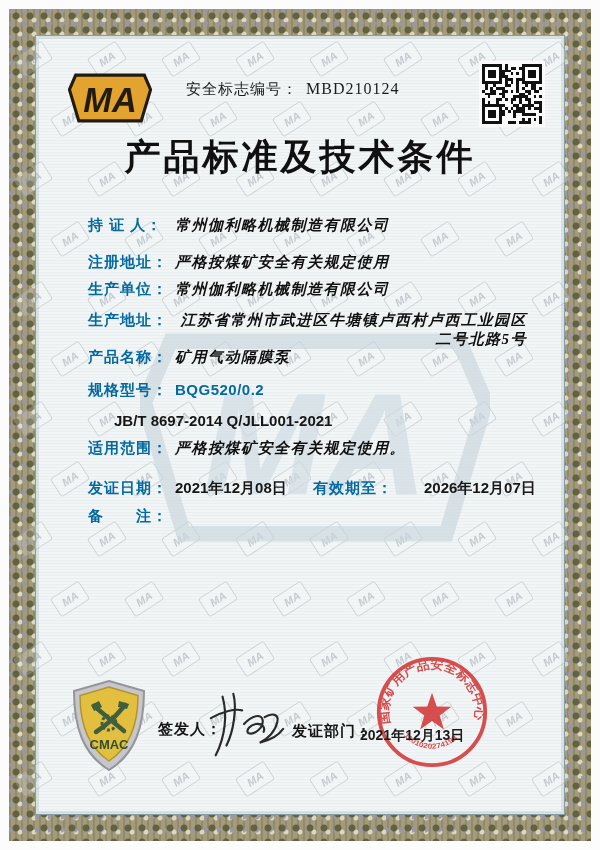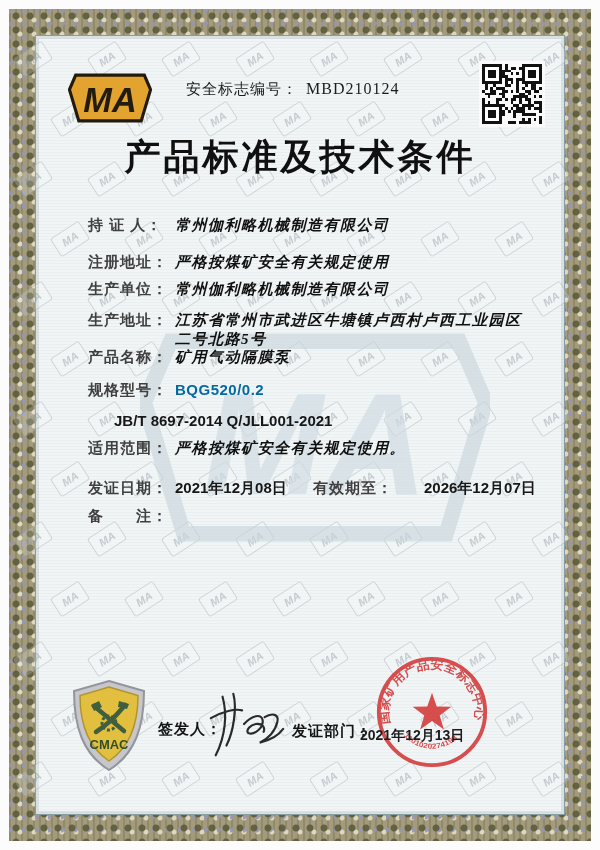--- a/index.html
+++ b/index.html
@@ -28,27 +28,27 @@
   .abs{position:absolute;}
   
   .ma-logo{left:68px;top:72px;}
   .cert-no{left:186px;top:80px;font-size:15px;color:#1c1c1c;letter-spacing:1px;}
   .cert-no .num{font-size:16px;margin-left:8px;letter-spacing:1px;}
   .qr{left:479px;top:61px;}
   .title{left:0;top:133px;width:100%;text-align:center;font-size:36px;font-weight:700;
     letter-spacing:3px;color:#101010;}
   
   .row{position:absolute;left:88px;width:452px;display:flex;align-items:flex-start;}
-  .lbl{flex:none;width:87px;font:600 15px "Liberation Sans",sans-serif;color:#404040;
+  .lbl{flex:none;width:87px;font:600 15px "Liberation Sans",sans-serif;color:#0369a1;
     letter-spacing:1px;white-space:pre;}
   .lbl-wide{flex:none;width:174px;font:600 15px "Liberation Sans",sans-serif;color:#0f0f0f;letter-spacing:1px;}
   .val-kai{font:italic 700 15px "Liberation Serif",serif;color:#101010;letter-spacing:1.5px;line-height:19px;}
   .val-sans{font:700 15px "Liberation Sans",sans-serif;color:#0369a1;letter-spacing:.5px;text-align:right;}
   .val-date{font:600 15px "Liberation Sans",sans-serif;color:#161616;}
-  .w-350{width:352px;}
+  .w-350{width:352px;text-align:right;}
   .statement{left:72px;top:551px;width:458px;font:700 15px "Liberation Serif",serif;
     line-height:19.5px;text-indent:2em;color:#121212;letter-spacing:.4px;}
   
   .cmac{left:69px;top:679px;}
   .signer-lbl{left:158px;top:720px;font:700 15px "Liberation Serif",serif;letter-spacing:1px;}
   .signature{left:203px;top:686px;}
   .dept-lbl{left:292px;top:722px;font:700 15px "Liberation Serif",serif;letter-spacing:1px;}
   .issue-date2{left:360px;top:727px;font:600 14px "Liberation Sans",sans-serif;color:#1b1b1b;z-index:5;}
   .seal{left:374px;top:654px;opacity:.92;}
 </style>

